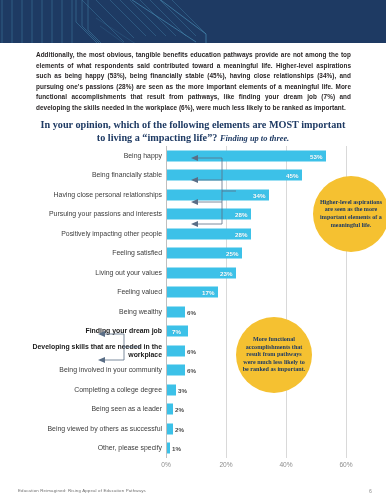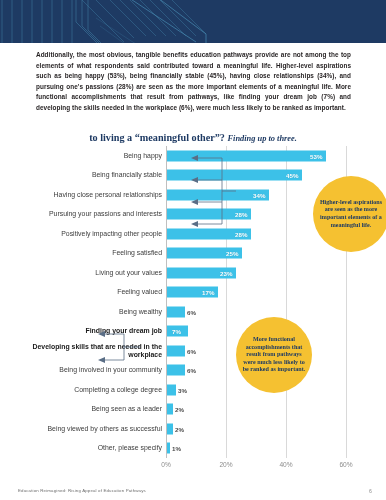--- a/index.html
+++ b/index.html
@@ -244,22 +244,22 @@
     <g stroke="#3f7fa6" stroke-width="0.5" fill="none" opacity="0.55">
       <path d="M96 18 L142 48"></path>
       <path d="M100 26 L136 52"></path>
     </g>
   </svg>
 </div>
 
 <div class="paragraph">Additionally, the most obvious, tangible benefits education pathways provide are not among the top elements of what respondents said contributed toward a meaningful life. Higher-level aspirations such as being happy (53%), being financially stable (45%), having close relationships (34%), and pursuing one's passions (28%) are seen as the more important elements of a meaningful life. More functional accomplishments that result from pathways, like finding your dream job (7%) and developing the skills needed in the workplace (6%), were much less likely to be ranked as important.</div>
 
 <div class="chart-title">
-  <br>
-  <span>to living a “meaningful other”?</span>
+  <span>In your opinion, which of the following elements are MOST important</span><br>
+  <span>to living a “impacting life”?</span>
   <span class="sel">Finding up to three.</span>
 </div>
 
 <div class="chart">
   <div class="plot" id="plot">
       <div class="axis-zero" style="left: 0px;"></div>
       <div class="tick-label" style="left: 0px;">0%</div>
       <div class="gridline" style="left: 60px;"></div>
       <div class="tick-label" style="left: 60px;">20%</div>
       <div class="gridline" style="left: 120px;"></div>

